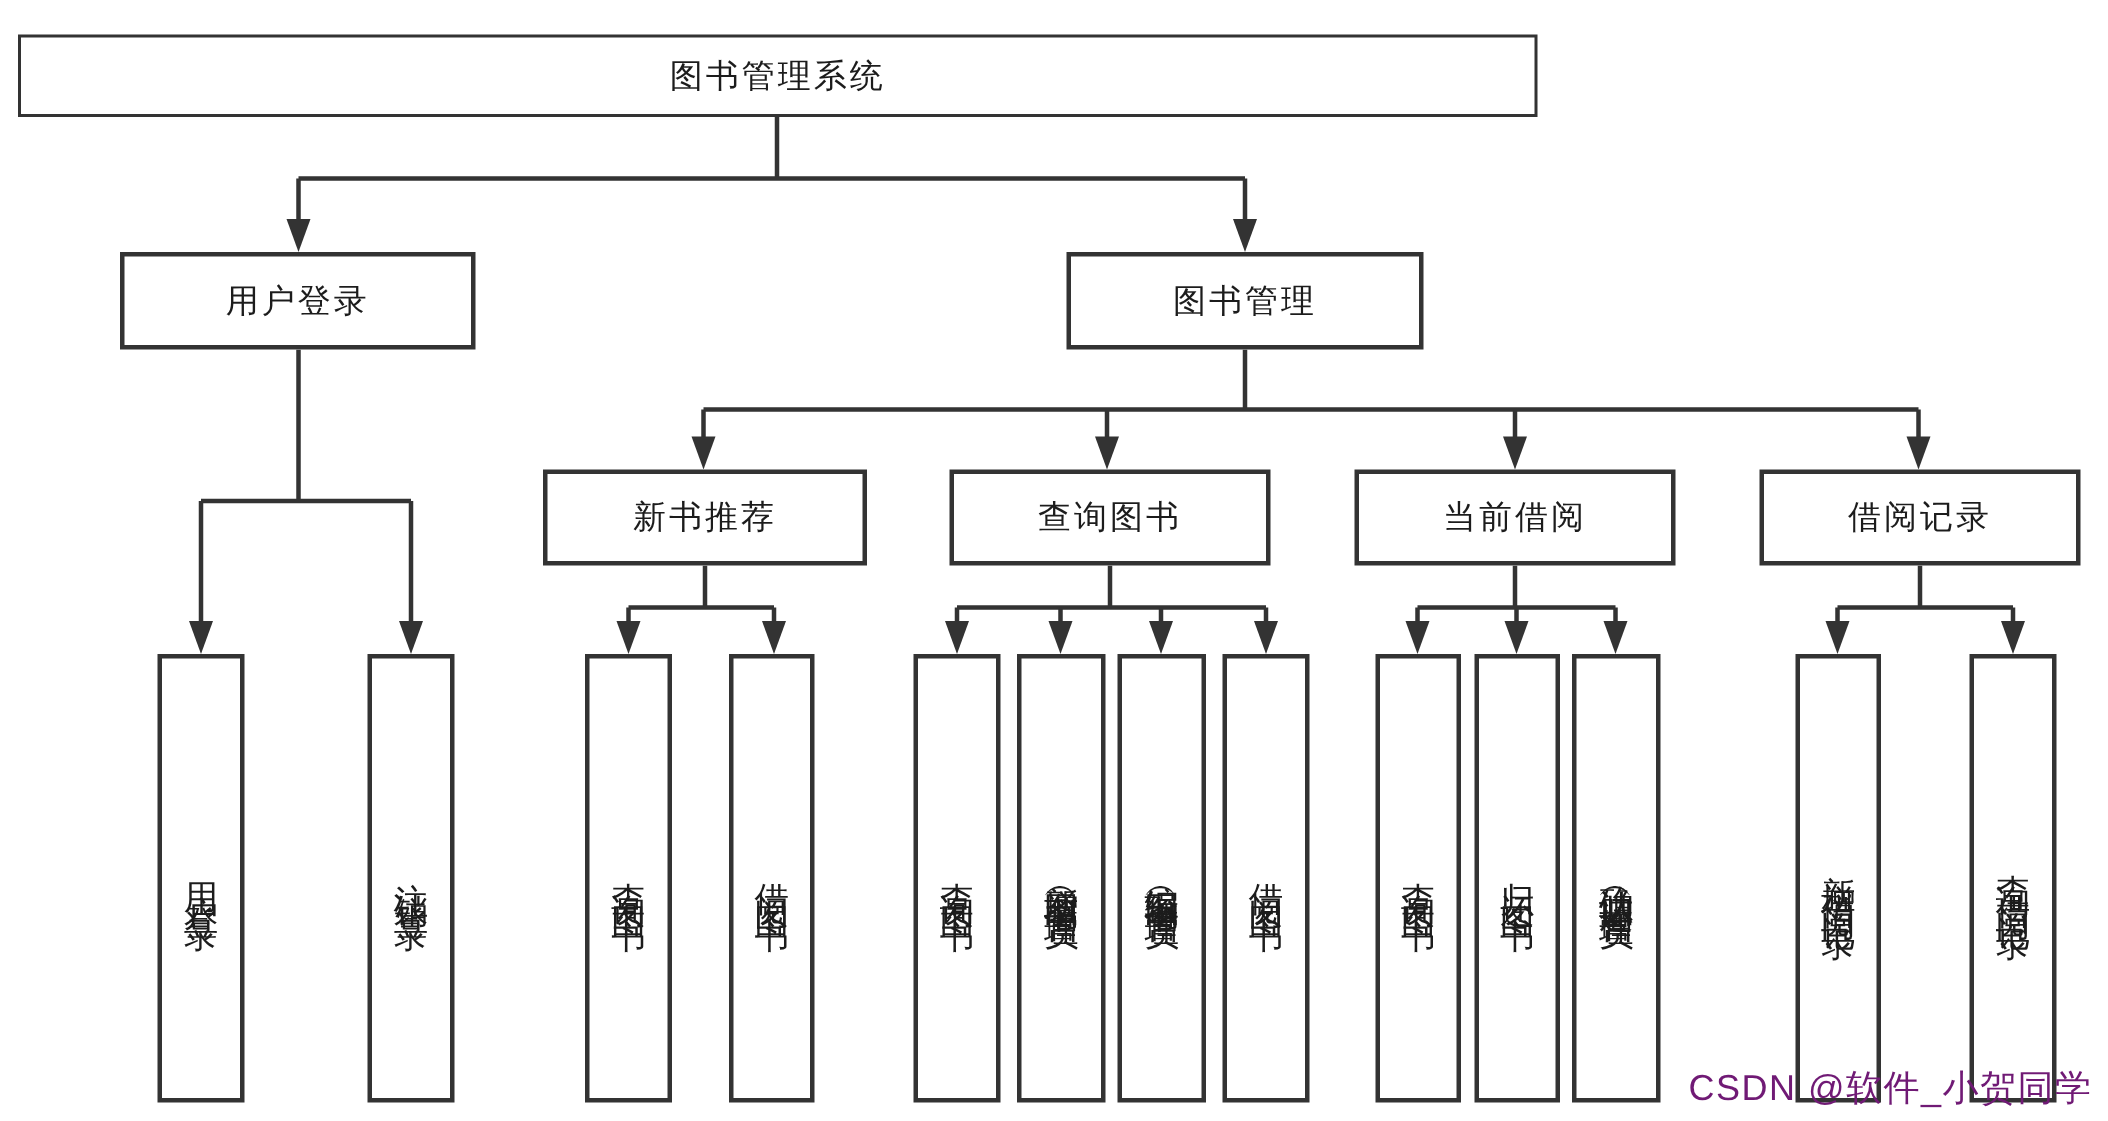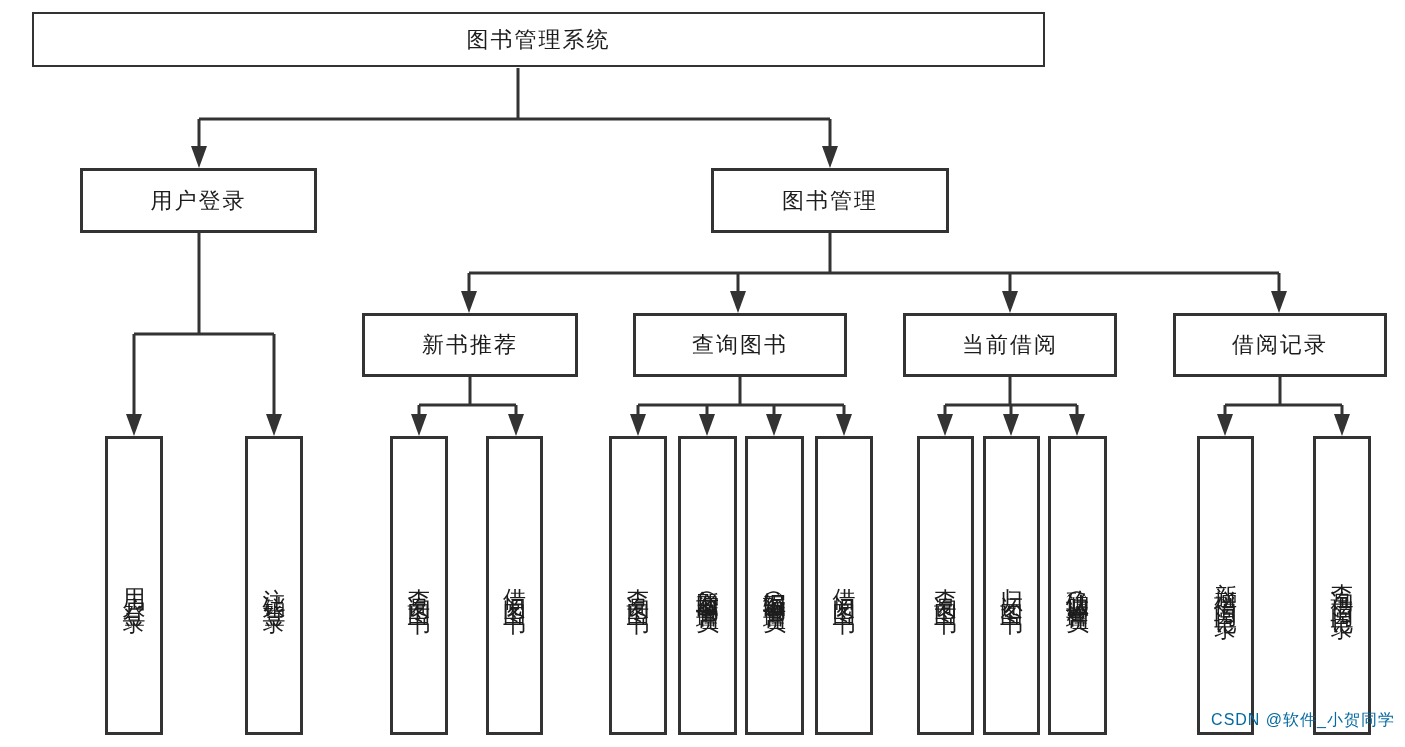--- a/index.html
+++ b/index.html
@@ -19,22 +19,22 @@
     box-sizing:border-box;display:flex;align-items:center;justify-content:center;
     color:#1c1c1c;top:436px;width:58px;height:299px;
   }
   .vnode span{
     writing-mode:vertical-rl;text-orientation:mixed;
     font-size:23px;letter-spacing:8px;line-height:1;
   }
   .vnode.mid span{letter-spacing:7px;}
   .vnode.long span{letter-spacing:3px;}
   .watermark{
-    position:absolute;z-index:3;right:10px;bottom:16px;
-    color:#0369a1;font-size:16px;letter-spacing:1px;
+    position:absolute;z-index:3;right:10px;bottom:6px;
+    color:#701a75;font-size:24px;letter-spacing:1px;
   }
 </style>
 </head>
 <body>
 
 <div id="stage">
 
   <svg id="wires" width="1405" height="747" viewBox="0 0 1405 747">
     <g stroke="#333333" stroke-width="3" fill="none">
 
@@ -68,21 +68,21 @@
       <polygon points="766,414 782,414 774,436"></polygon>
       <polygon points="836,414 852,414 844,436"></polygon>
       <polygon points="937,414 953,414 945,436"></polygon>
       <polygon points="1003,414 1019,414 1011,436"></polygon>
       <polygon points="1069,414 1085,414 1077,436"></polygon>
       <polygon points="1217,414 1233,414 1225,436"></polygon>
       <polygon points="1334,414 1350,414 1342,436"></polygon>
     </g>
   </svg>
 
-  <div class="node root" style="left:12px;top:12px;width:1013px;height:55px;margin-left:20px;">图书管理系统</div>
+  <div class="node root" style="left:12px;top:23px;width:1013px;height:55px;">图书管理系统</div>
 
   <div class="node" style="left:80px;top:168px;width:237px;height:65px;">用户登录</div>
   <div class="node" style="left:362px;top:313px;width:216px;height:64px;">新书推荐</div>
 
   <div class="node" style="left:711px;top:168px;width:238px;height:65px;">图书管理</div>
   <div class="node" style="left:633px;top:313px;width:214px;height:64px;">查询图书</div>
   <div class="node" style="left:1173px;top:313px;width:214px;height:64px;">借阅记录</div>
   <div class="node" style="left:903px;top:313px;width:214px;height:64px;">当前借阅</div>
 
   <div class="vnode" style="left:105px;">

